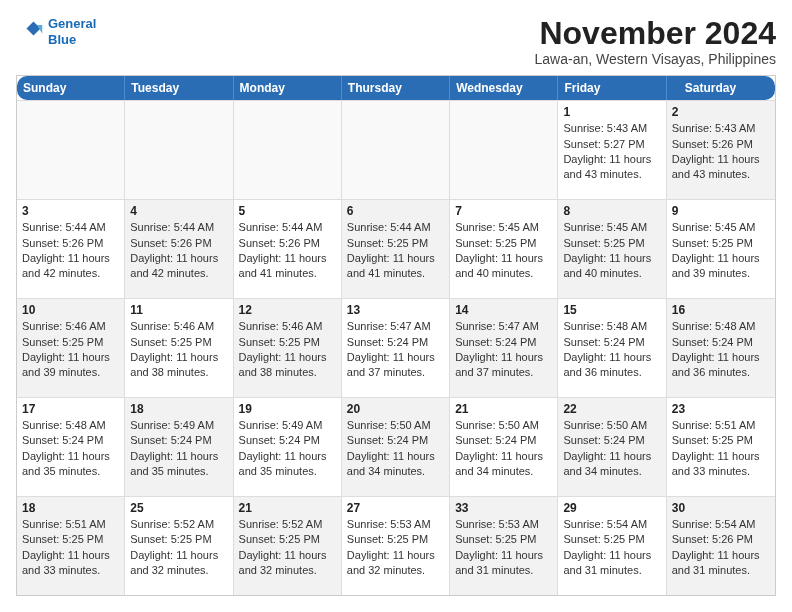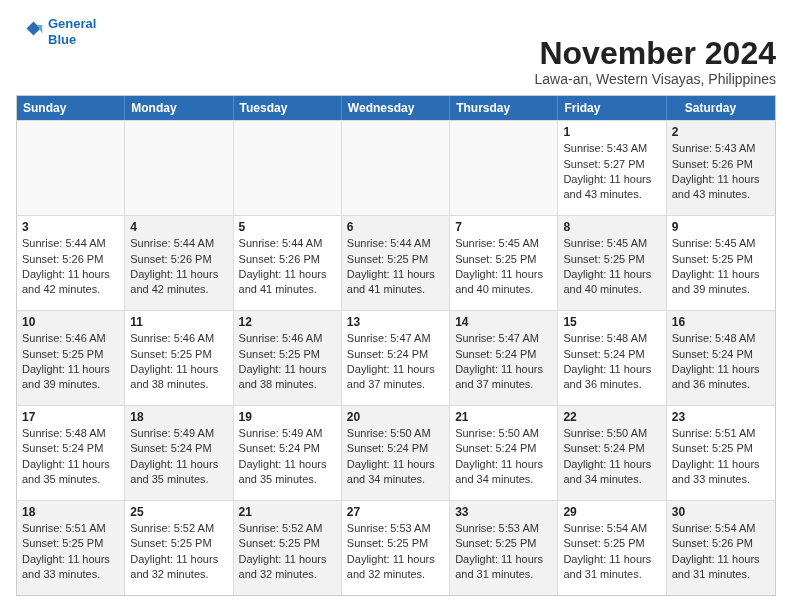--- a/index.html
+++ b/index.html
@@ -41,36 +41,36 @@
       height: 28px;
     }
     .title-block {
       text-align: right;
     }
     .main-title {
       font-size: 32px;
       font-weight: bold;
       color: #222;
       line-height: 1.1;
-      margin-top: 20px;
     }
     .subtitle {
       font-size: 14px;
       color: #444;
     }
     .calendar {
       flex: 1;
       display: flex;
       flex-direction: column;
       border: 1px solid #ccc;
     }
     .cal-header {
       display: grid;
       grid-template-columns: repeat(7, 1fr);
       background: #2a6db5;
+      border-radius: 10px;
     }
     .cal-header-cell {
       color: #fff;
       font-size: 12px;
       font-weight: bold;
       padding: 5px 6px;
       text-align: left;
       border-right: 1px solid #4a8dd5;
     }
     .cal-header-cell:last-child { border-right: none; margin-left: 12px; }
@@ -124,24 +124,24 @@
     </div>
     <div class="title-block">
       <div class="main-title">November 2024</div>
       <div class="subtitle">Lawa-an, Western Visayas, Philippines</div>
     </div>
   </div>
 
   <div class="calendar">
     <div class="cal-header" id="cal-header">
         <div class="cal-header-cell">Sunday</div>
+        <div class="cal-header-cell">Tuesday</div>
         <div class="cal-header-cell">Monday</div>
-        <div class="cal-header-cell">Tuesday</div>
+        <div class="cal-header-cell">Thursday</div>
         <div class="cal-header-cell">Wednesday</div>
-        <div class="cal-header-cell">Thursday</div>
         <div class="cal-header-cell">Friday</div>
         <div class="cal-header-cell">Saturday</div>
       </div>
     <div class="cal-body" id="cal-body">
         <div class="cal-row">
           <div class="cal-cell empty"></div>
           <div class="cal-cell empty"></div>
           <div class="cal-cell empty"></div>
           <div class="cal-cell empty"></div>
           <div class="cal-cell empty"></div>

